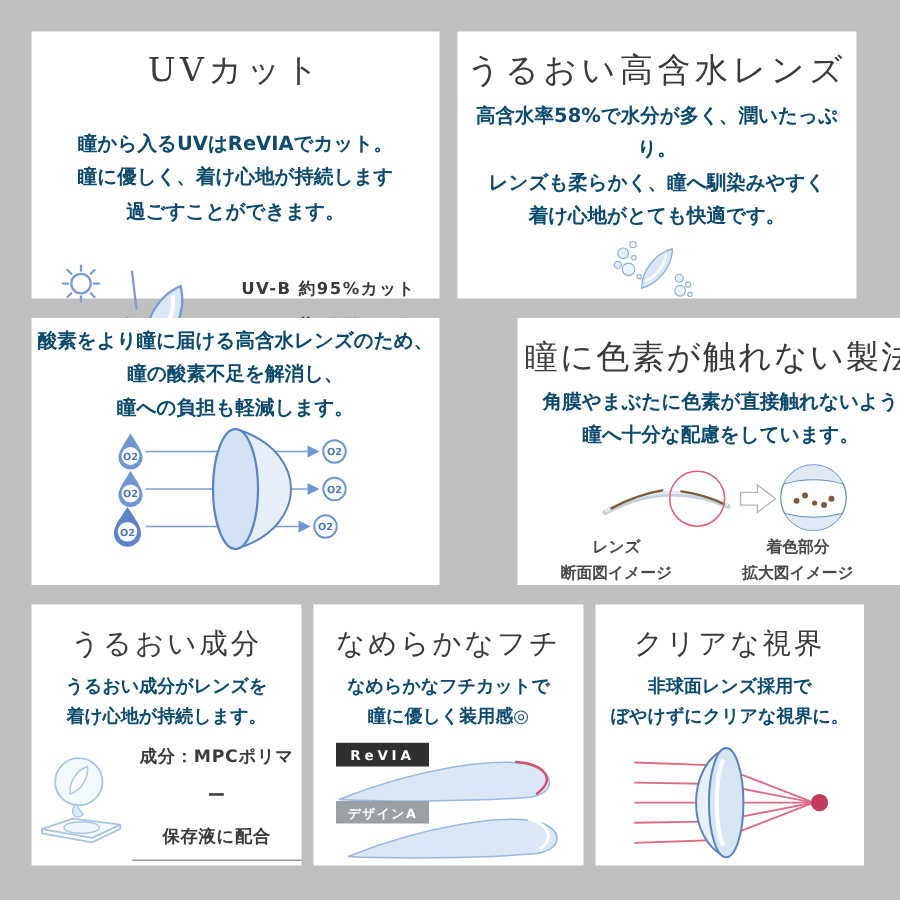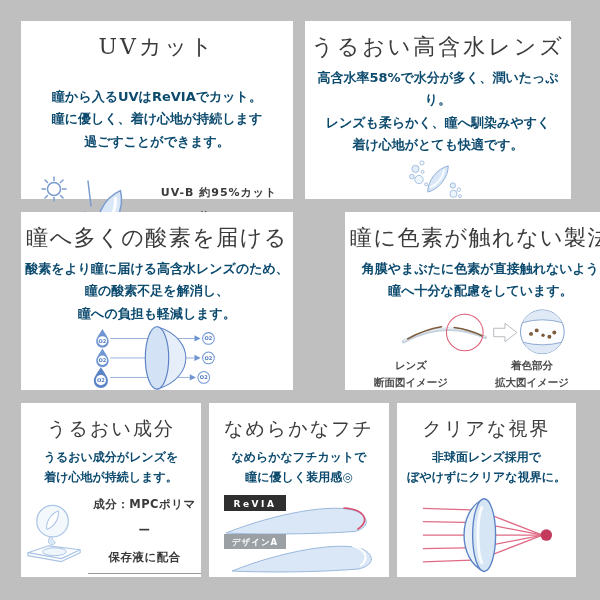--- a/index.html
+++ b/index.html
@@ -123,21 +123,20 @@
       <circle cx="97" cy="66" r="2.5"></circle>
     </g>
     <g transform="translate(60,37) rotate(38)">
       <path d="M 0 -28 C 12 -13 12 13 0 28 C -12 13 -12 -13 0 -28 Z" fill="#d9e7f6" stroke="#8fafd9" stroke-width="1.5"></path>
       <path d="M -2 -19 C 5 -9 5 9 -2 19" fill="none" stroke="#ffffff" stroke-width="3" opacity="0.9"></path>
     </g>
   </svg>
 </section>
 
 <section class="panel" id="p3">
-  <h2 class="panel-title t-md">瞳へ多くの酸素を届ける</h2>
   <div class="body-text b-lg">
     <div>酸素をより瞳に届ける高含水レンズのため、</div>
     <div>瞳の酸素不足を解消し、</div>
     <div>瞳への負担も軽減します。</div>
   </div>
   <svg width="200" height="82" viewBox="0 0 200 82" style="margin-top:1px;">
     <g stroke="#7b9cd0" stroke-width="1" fill="none">
       <line x1="40" y1="16" x2="148" y2="16"></line>
       <line x1="40" y1="41" x2="148" y2="41"></line>
       <line x1="40" y1="66" x2="142" y2="66"></line>

